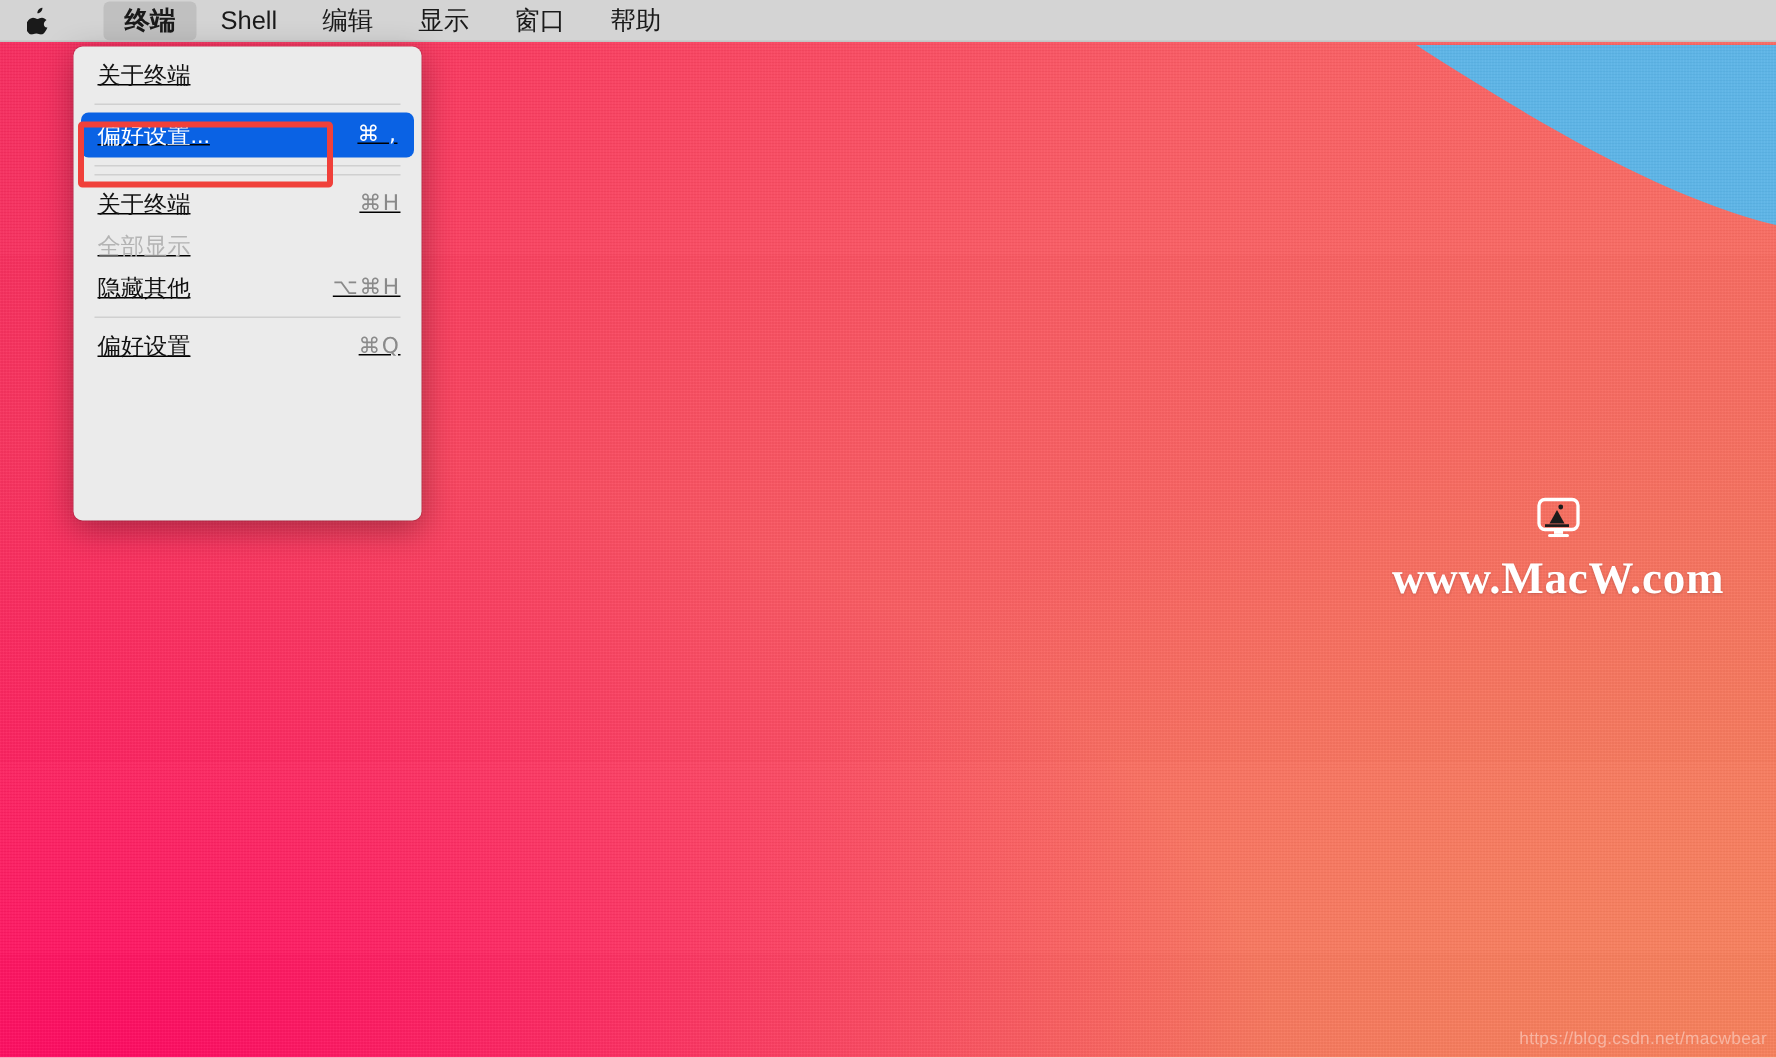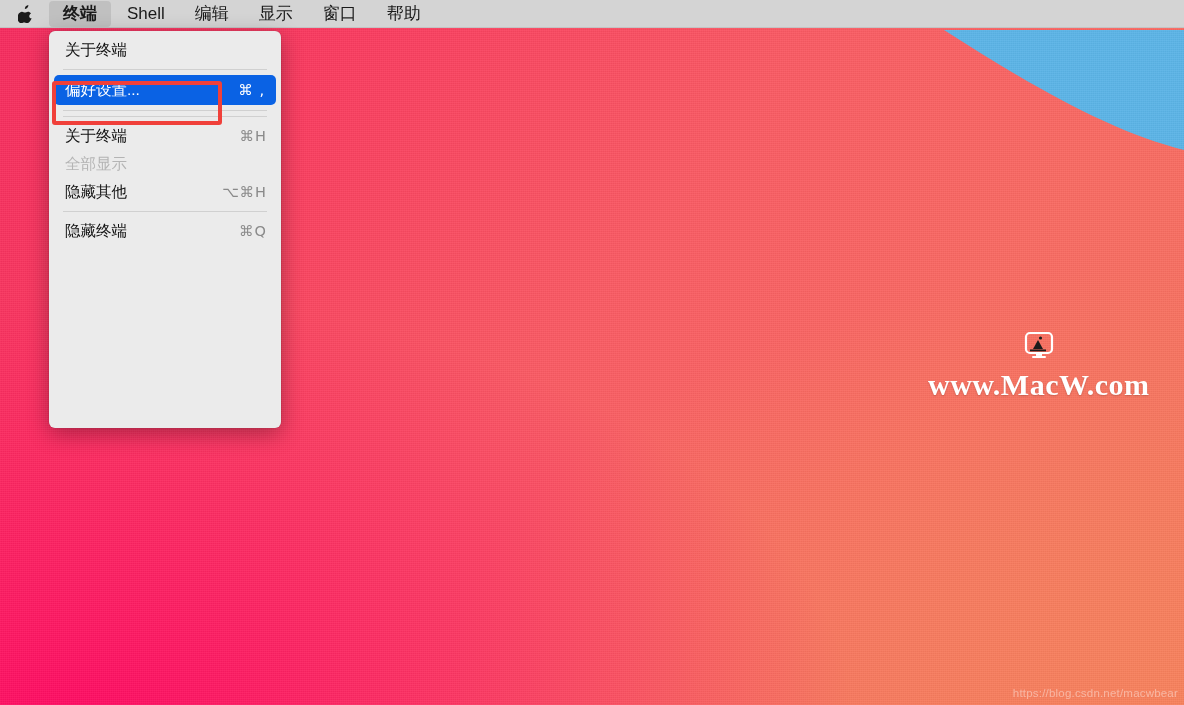--- a/index.html
+++ b/index.html
@@ -43,33 +43,34 @@
   .mb-item{
     font-size:17px;
     color:#1a1a1a;
     padding:2px 14px;
     margin-right:2px;
     border-radius:4px;
     line-height:22px;
     white-space:nowrap;
   }
   .mb-item.apple{ padding:0 14px 0 8px; display:flex; align-items:center; }
-  .mb-item.active{ background:#c0c0c0; font-weight:600; }
+  .mb-item.active{ background:#c0c0c0; font-weight:600;margin-left:20px; }
   .mb-item.bold{ font-weight:600; }
 
   
   #menu{
     position:absolute;
     left:49px; top:31px;
-    width:232px; height:397px;
+    width:232px; height:316px;
     background:#ebebeb;
     border-radius:6px;
     box-shadow:0 6px 22px rgba(0,0,0,.30), 0 0 0 .5px rgba(0,0,0,.12);
     padding:5px 0;
     z-index:50;
+    text-decoration:underline;
   }
   .mrow{
     position:relative;
     height:28px;
     display:flex; align-items:center;
     padding:0 14px 0 16px;
     font-size:15.5px;
     color:#111;
     white-space:nowrap;
   }
@@ -200,21 +201,21 @@
     </div>
 
     <div class="mrow">
       <span class="lbl">隐藏其他</span>
       <span class="sc">⌥⌘H</span>
     </div>
 
     <div class="sep"></div>
 
     <div class="mrow">
-      <span class="lbl">隐藏终端</span>
+      <span class="lbl">偏好设置</span>
       <span class="sc">⌘Q</span>
     </div>
   </div>
 
   <div id="annot"></div>
 
   <div id="wm">
     <span>
       <svg width="30" height="30" viewBox="0 0 30 30" aria-hidden="true">
         <rect x="2" y="3" width="26" height="20" rx="4" ry="4" fill="none" stroke="#ffffff" stroke-width="2.2"></rect>

